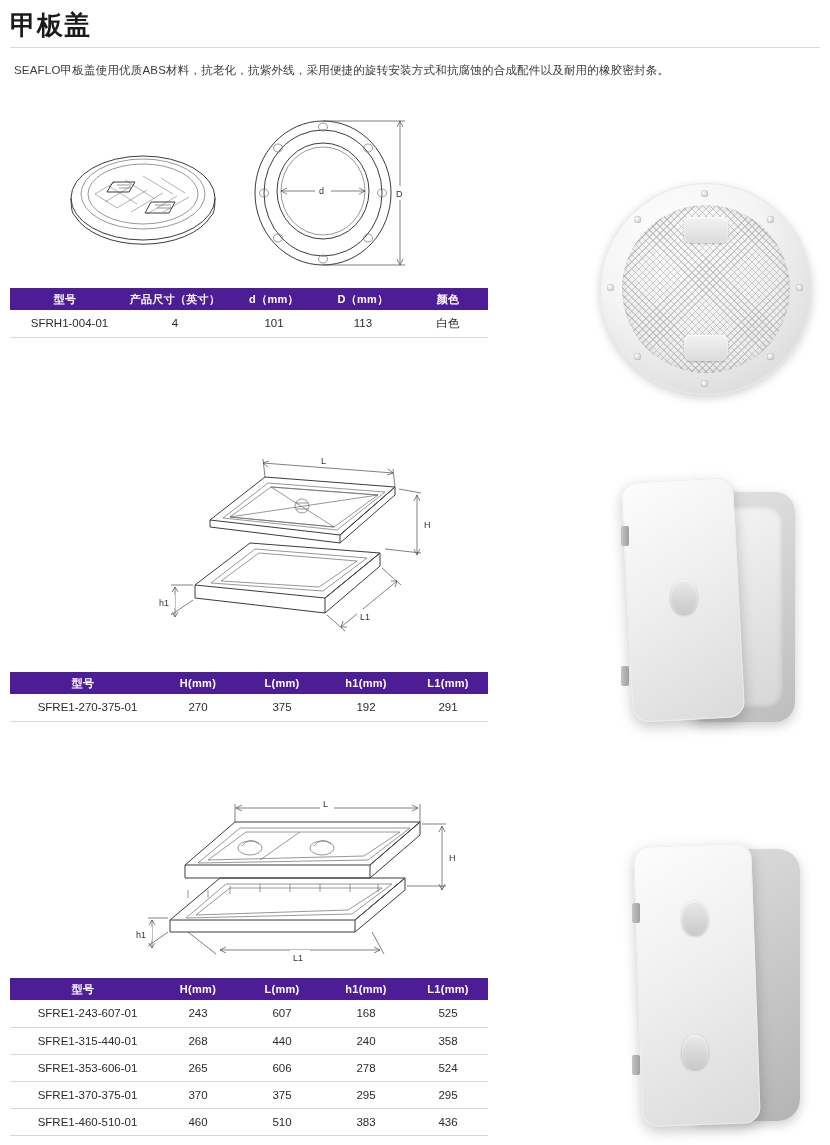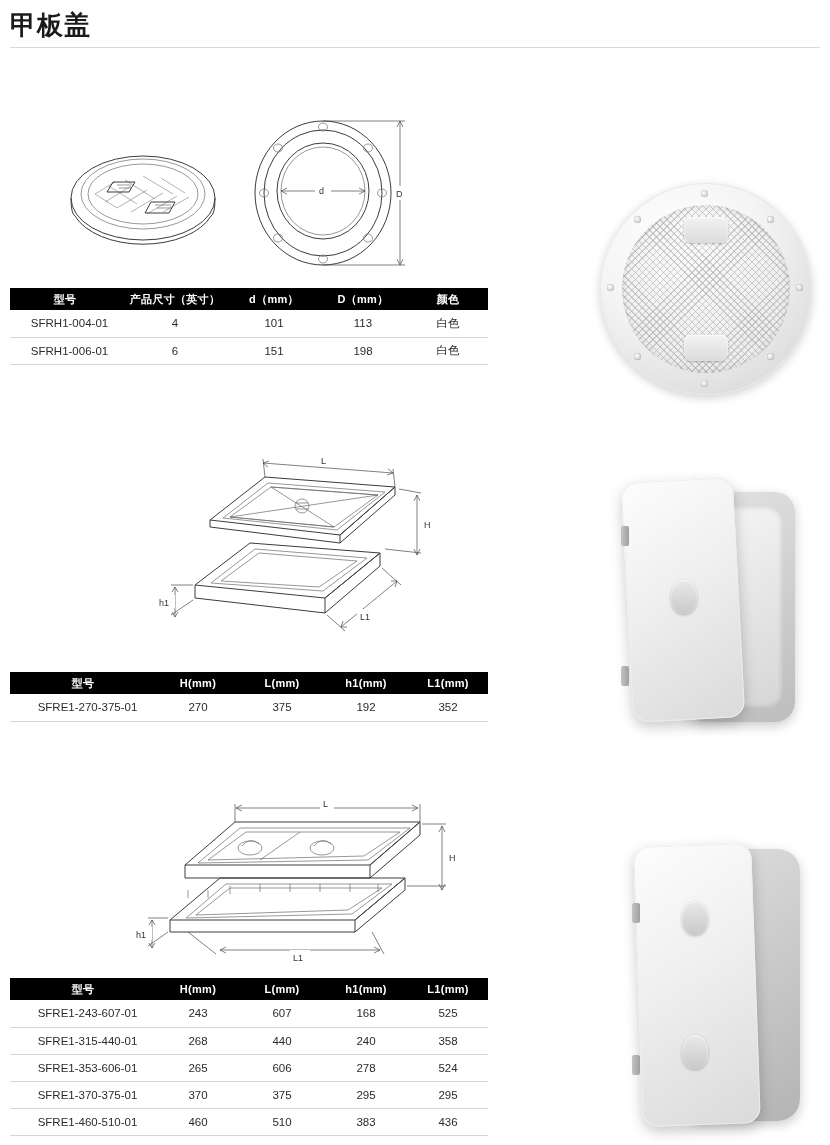--- a/index.html
+++ b/index.html
@@ -40,21 +40,21 @@
   }
 
   
   .spec-table {
     position: absolute;
     border-collapse: collapse;
     width: 478px;
     font-size: 11px;
   }
   .spec-table th {
-    background: #000000;
+    background: #4c1d95;
     color: #ffffff;
     font-weight: 700;
     font-size: 11px;
     height: 22px;
     border: none;
     letter-spacing: .3px;
   }
   .spec-table td {
     height: 27px;
     border-bottom: 1px solid #d7d7d7;
@@ -152,20 +152,21 @@
     border-radius: 2px;
   }
 </style>
 </head>
 <body>
 
 <div class="page">
 
   <div class="title">甲板盖</div>
   <div class="title-rule"></div>
+  <div class="intro">SEAFLO甲板盖使用优质ABS材料，抗老化，抗紫外线，采用便捷的旋转安装方式和抗腐蚀的合成配件以及耐用的橡胶密封条。</div>
 
   <svg class="fig" style="left:55px; top:110px;" width="190" height="165" viewBox="0 0 190 165">
     <ellipse class="ln" cx="88" cy="88" rx="72" ry="42"></ellipse>
     <path class="ln" d="M16 88 q0 16 4 18 M160 88 q0 16 -4 18"></path>
     <path class="ln" d="M20 106 a72 42 0 0 0 136 0"></path>
     <ellipse class="ln-thin" cx="88" cy="84" rx="62" ry="35"></ellipse>
     <ellipse class="ln-thin" cx="88" cy="84" rx="55" ry="30"></ellipse>
     <g class="ln-thin" opacity=".75">
       <path d="M40 84 l20 -12 M50 92 l26 -16 M62 98 l30 -18 M76 102 l32 -19 M92 104 l30 -18 M108 102 l26 -15"></path>
       <path d="M40 84 l22 14 M54 76 l28 18 M70 70 l30 19 M88 66 l30 18 M106 68 l24 15"></path>
@@ -228,27 +229,20 @@
       </tr>
     </thead>
     <tbody>
       <tr>
         <td class="leftcell">SFRH1-004-01</td>
         <td>4</td>
         <td>101</td>
         <td>113</td>
         <td>白色</td>
       </tr>
-      <tr>
-        <td class="leftcell">SFRH1-006-01</td>
-        <td>6</td>
-        <td>151</td>
-        <td>198</td>
-        <td>白色</td>
-      </tr>
     </tbody>
   </table>
 
   <svg class="fig" style="left:135px; top:435px;" width="340" height="220" viewBox="0 0 340 220">
 
     <g class="ln">
       <path d="M75 85 L130 42 L260 52 L205 100 Z"></path>
       <path d="M75 85 L75 92 L205 108 L205 100"></path>
       <path d="M205 100 L260 52 L260 60 L205 108"></path>
       <path class="ln-thin" d="M88 83 L133 48 L250 57 L202 95 Z"></path>
@@ -322,21 +316,21 @@
         <th class="c3">h1(mm)</th>
         <th class="c4">L1(mm)</th>
       </tr>
     </thead>
     <tbody>
       <tr>
         <td class="leftcell">SFRE1-270-375-01</td>
         <td>270</td>
         <td>375</td>
         <td>192</td>
-        <td>352</td>
+        <td>291</td>
       </tr>
     </tbody>
   </table>
 
   <svg class="fig" style="left:130px; top:760px;" width="350" height="210" viewBox="0 0 350 210">
 
     <g class="ln">
       <path d="M55 105 L105 62 L290 62 L240 105 Z"></path>
       <path d="M55 105 L55 118 L240 118 L240 105"></path>
       <path d="M240 105 L290 62 L290 75 L240 118"></path>

